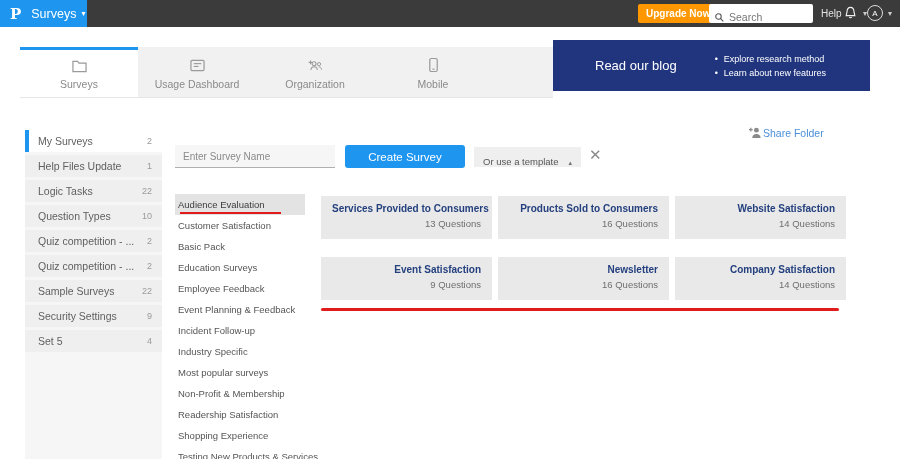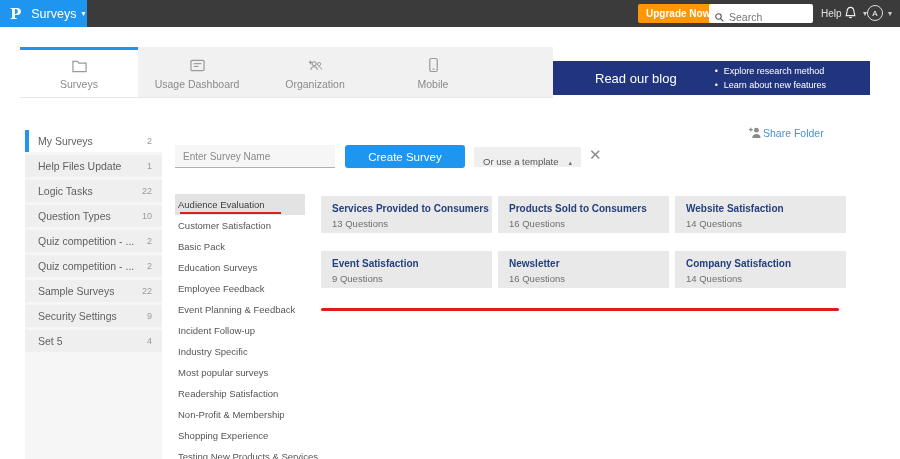--- a/index.html
+++ b/index.html
@@ -33,21 +33,21 @@
   
   .tabrow { position:absolute; left:20px; top:47px; width:533px; height:51px; background:#f1f1f1;
             display:flex; border-bottom:1px solid #e6e6e6; }
   .tab { width:118px; height:100%; display:flex; flex-direction:column; align-items:center;
          justify-content:center; gap:5px; color:#8a8a8a; font-size:10.5px; cursor:pointer;
          border-top:3px solid transparent; }
   .tab.active { background:#fff; border-top:3px solid #1e96f0; }
   .tab svg { display:block; }
 
   
-  .banner { position:absolute; left:553px; top:61px; width:317px; height:34px; background:#20357e;
+  .banner { position:absolute; left:553px; top:40px; width:317px; height:51px; background:#20357e;
             display:flex; align-items:center; cursor:pointer; }
   .banner-title { color:#fff; font-size:13px; margin-left:42px; white-space:nowrap; }
   .banner-bullets { list-style:none; margin-left:38px; }
   .banner-bullets li { color:#fff; font-size:9px; line-height:14px; white-space:nowrap; }
   .banner-bullets li::before { content:"•"; margin-right:6px; font-size:9px; }
 
   
   .sidebar { position:absolute; left:25px; top:118px; width:137px; height:341px; background:#f6f6f6;margin-top:12px; }
   .side-item { position:relative; height:22px; margin-bottom:3px; background:#efefef;
                display:flex; align-items:center; cursor:pointer; }
@@ -81,21 +81,21 @@
   .cat-list { position:absolute; left:175px; top:194px; width:130px; }
   .cat-item { position:relative; height:21px; display:flex; align-items:center; cursor:pointer; }
   .cat-item span { font-size:9.5px; color:#555; margin-left:3px; white-space:nowrap; }
   .cat-item.selected { background:#e3e3e3; }
   .cat-item.selected span { color:#3c3c3c; }
   .cat-underline { position:absolute; left:2px; bottom:1px; width:101px; height:2px; background:#e01b1b; }
 
   
   .cards { position:absolute; left:321px; top:196px; width:525px; display:grid;
            grid-template-columns:repeat(3, 171px); column-gap:6px; row-gap:18px; }
-  .card { height:37px; background:#e9e9e9; padding:7px 11px; cursor:pointer; }
+  .card { height:43px; background:#e9e9e9; padding:7px 11px; cursor:pointer;text-align:right; }
   .card-title { font-size:10px; font-weight:bold; color:#24407e; white-space:nowrap; }
   .card-count { font-size:9.5px; color:#6f6f6f; margin-top:4px; }
 
   
   .annot-line { position:absolute; background:#e01b1b; border-radius:2px; }
   .annot-cards { left:321px; top:308px; width:518px; height:3px; }
 </style>
 </head>
 <body>
 
@@ -259,24 +259,24 @@
       <div class="cat-item">
     <span>Incident Follow-up</span>
   </div>
       <div class="cat-item">
     <span>Industry Specific</span>
   </div>
       <div class="cat-item">
     <span>Most popular surveys</span>
   </div>
       <div class="cat-item">
+    <span>Non-Profit &amp; Membership</span>
+  </div>
+      <div class="cat-item">
     <span>Readership Satisfaction</span>
-  </div>
-      <div class="cat-item">
-    <span>Non-Profit &amp; Membership</span>
   </div>
       <div class="cat-item">
     <span>Shopping Experience</span>
   </div>
       <div class="cat-item">
     <span>Testing New Products &amp; Services</span>
   </div>
     </div>
 
   <div class="cards">

